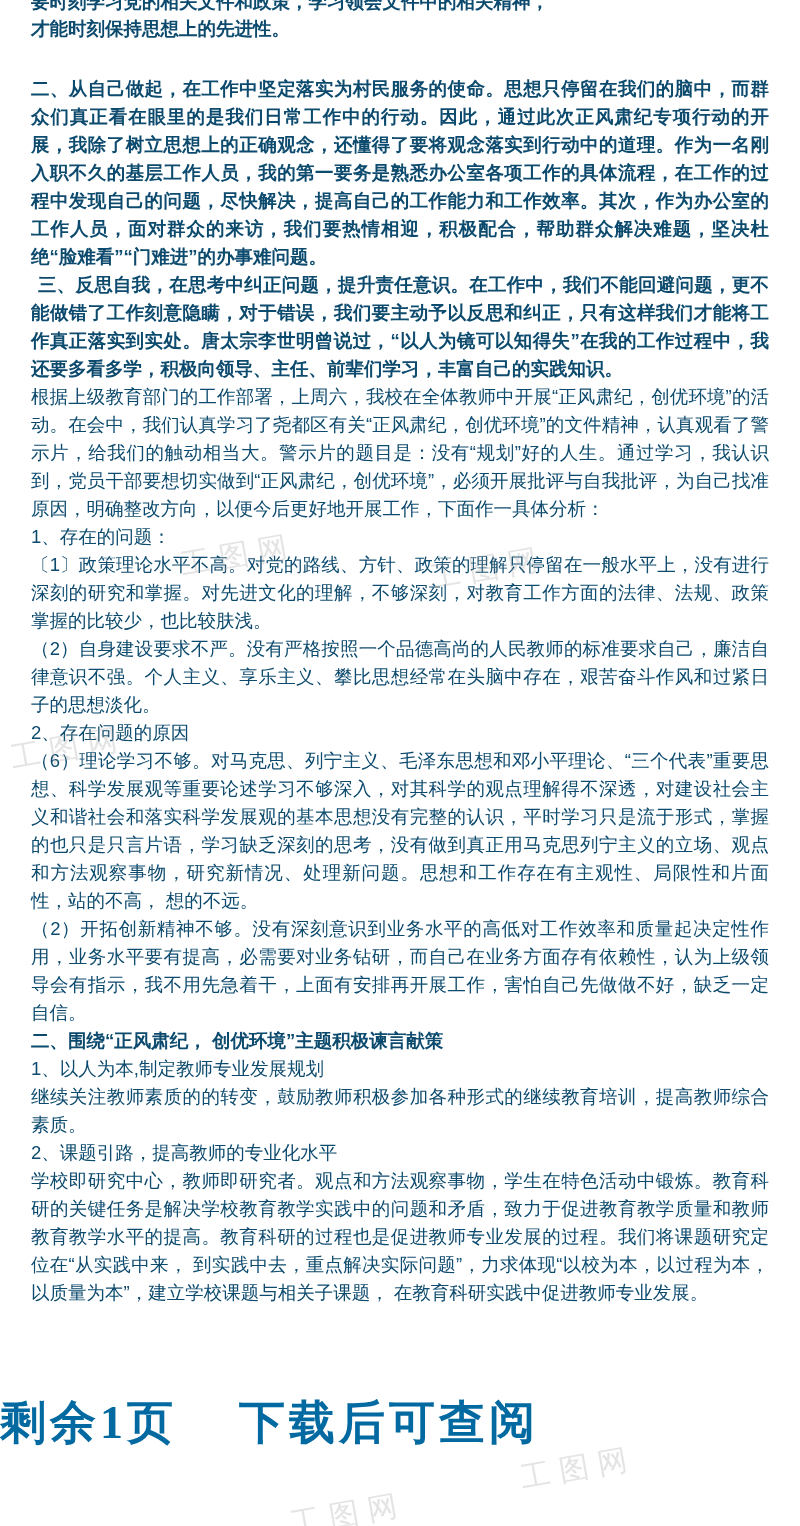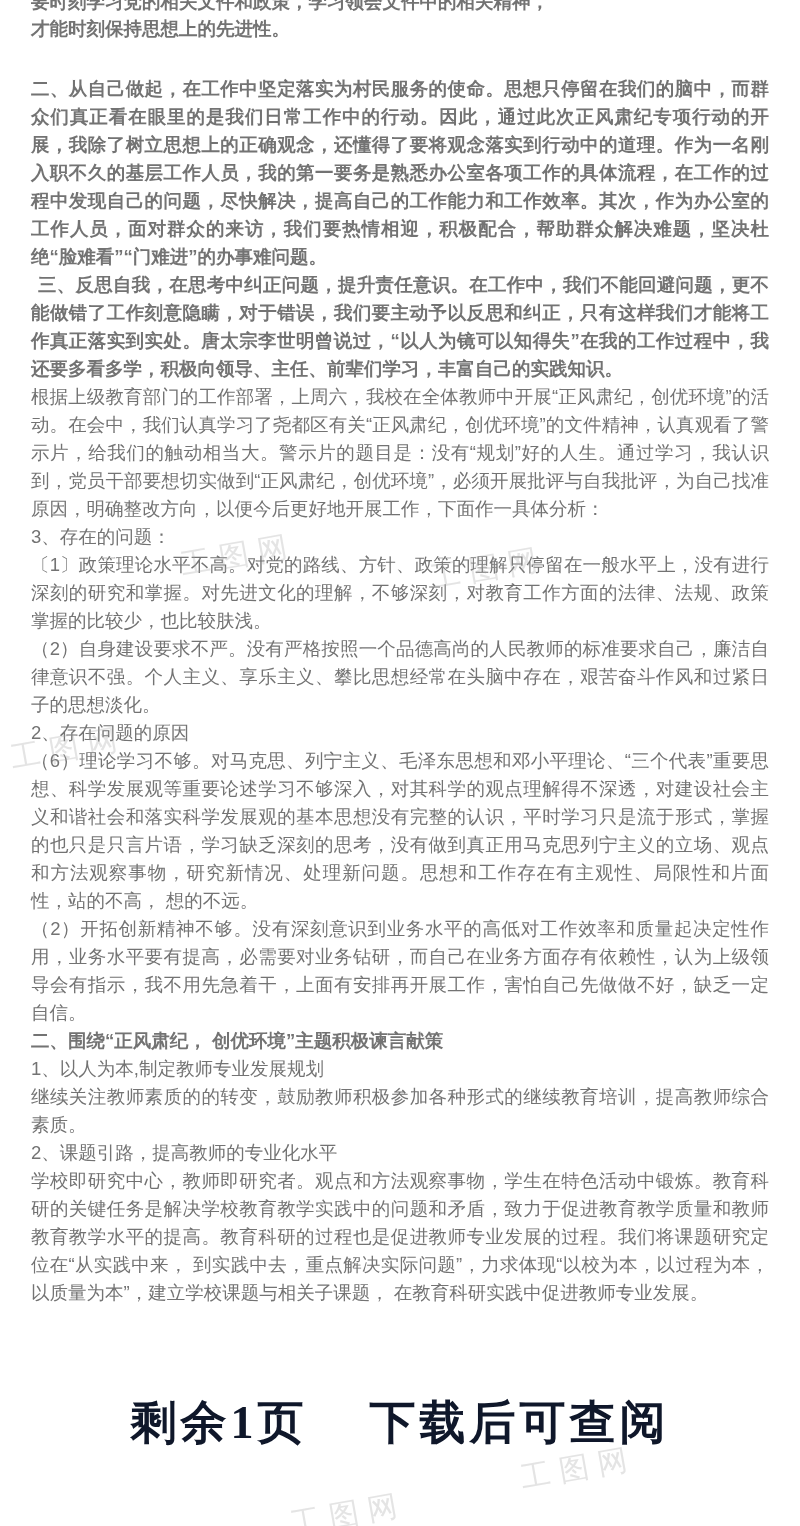--- a/index.html
+++ b/index.html
@@ -12,21 +12,21 @@
     height: 1526px;
     position: relative;
     overflow: hidden;
     font-family: "Liberation Sans", "DejaVu Sans", sans-serif;
   }
   .content {
     position: absolute;
     left: 31px;
     top: 0;
     width: 738px;
-    color: #737373;
+    color: #0c4a6e;
     font-size: 18.5px;
     line-height: 28px;
     text-align: justify;
   }
   .para {
     margin: 0;
   }
   .bold {
     font-weight: bold;
   }
@@ -43,22 +43,22 @@
     margin-top: 32px;
   }
   .indent-sm {
     text-indent: 7px;
   }
   .footer {
     position: absolute;
     top: 1392px;
     left: 0;
     width: 100%;
-    text-align: center;
-    color: #0f172a;
+    text-align: left;
+    color: #0369a1;
     font-weight: bold;
     font-size: 46px;
     letter-spacing: 4px;
     font-family: "Liberation Serif", "DejaVu Serif", serif;
     white-space: nowrap;
   }
   .footer-spacer {
     display: inline-block;
     width: 62px;
   }
@@ -90,21 +90,21 @@
 
     <p class="para bold">才能时刻保持思想上的先进性。</p>
 
     <p class="para bold p-gap">二、从自己做起，在工作中坚定落实为村民服务的使命。思想只停留在我们的脑中，而群众们真正看在眼里的是我们日常工作中的行动。因此，通过此次正风肃纪专项行动的开展，我除了树立思想上的正确观念，还懂得了要将观念落实到行动中的道理。作为一名刚入职不久的基层工作人员，我的第一要务是熟悉办公室各项工作的具体流程，在工作的过程中发现自己的问题，尽快解决，提高自己的工作能力和工作效率。其次，作为办公室的工作人员，面对群众的来访，我们要热情相迎，积极配合，帮助群众解决难题，坚决杜绝“脸难看”“门难进”的办事难问题。</p>
 
     <p class="para bold indent-sm">三、反思自我，在思考中纠正问题，提升责任意识。在工作中，我们不能回避问题，更不能做错了工作刻意隐瞒，对于错误，我们要主动予以反思和纠正，只有这样我们才能将工作真正落实到实处。唐太宗李世明曾说过，“以人为镜可以知得失”在我的工作过程中，我还要多看多学，积极向领导、主任、前辈们学习，丰富自己的实践知识。</p>
 
     <p class="para">根据上级教育部门的工作部署，上周六，我校在全体教师中开展“正风肃纪，创优环境”的活动。在会中，我们认真学习了尧都区有关“正风肃纪，创优环境”的文件精神，认真观看了警示片，给我们的触动相当大。警示片的题目是：没有“规划”好的人生。通过学习，我认识到，党员干部要想切实做到“正风肃纪，创优环境”，必须开展批评与自我批评，为自己找准原因，明确整改方向，以便今后更好地开展工作，下面作一具体分析：</p>
 
 
-    <p class="para">3、存在的问题：</p>
+    <p class="para">1、存在的问题：</p>
 
     <p class="para">〔1〕政策理论水平不高。对党的路线、方针、政策的理解只停留在一般水平上，没有进行深刻的研究和掌握。对先进文化的理解，不够深刻，对教育工作方面的法律、法规、政策掌握的比较少，也比较肤浅。</p>
 
     <p class="para">（2）自身建设要求不严。没有严格按照一个品德高尚的人民教师的标准要求自己，廉洁自律意识不强。个人主义、享乐主义、攀比思想经常在头脑中存在，艰苦奋斗作风和过紧日子的思想淡化。</p>
 
     <p class="para">2、存在问题的原因</p>
 
     <p class="para">（6）理论学习不够。对马克思、列宁主义、毛泽东思想和邓小平理论、“三个代表”重要思想、科学发展观等重要论述学习不够深入，对其科学的观点理解得不深透，对建设社会主义和谐社会和落实科学发展观的基本思想没有完整的认识，平时学习只是流于形式，掌握的也只是只言片语，学习缺乏深刻的思考，没有做到真正用马克思列宁主义的立场、观点和方法观察事物，研究新情况、处理新问题。思想和工作存在有主观性、局限性和片面性，站的不高， 想的不远。</p>
 
     <p class="para">（2）开拓创新精神不够。没有深刻意识到业务水平的高低对工作效率和质量起决定性作用，业务水平要有提高，必需要对业务钻研，而自己在业务方面存有依赖性，认为上级领导会有指示，我不用先急着干，上面有安排再开展工作，害怕自己先做做不好，缺乏一定自信。</p>

